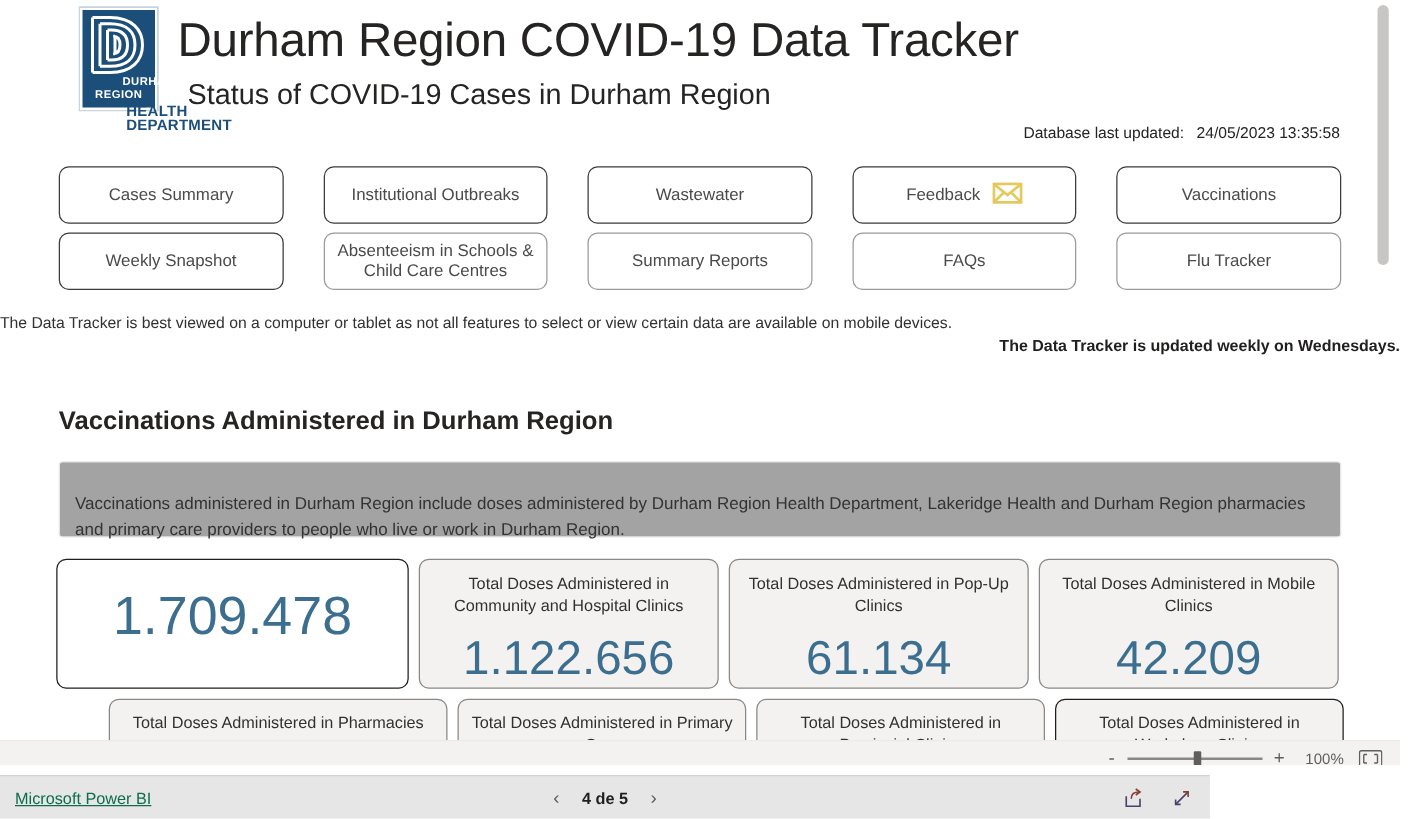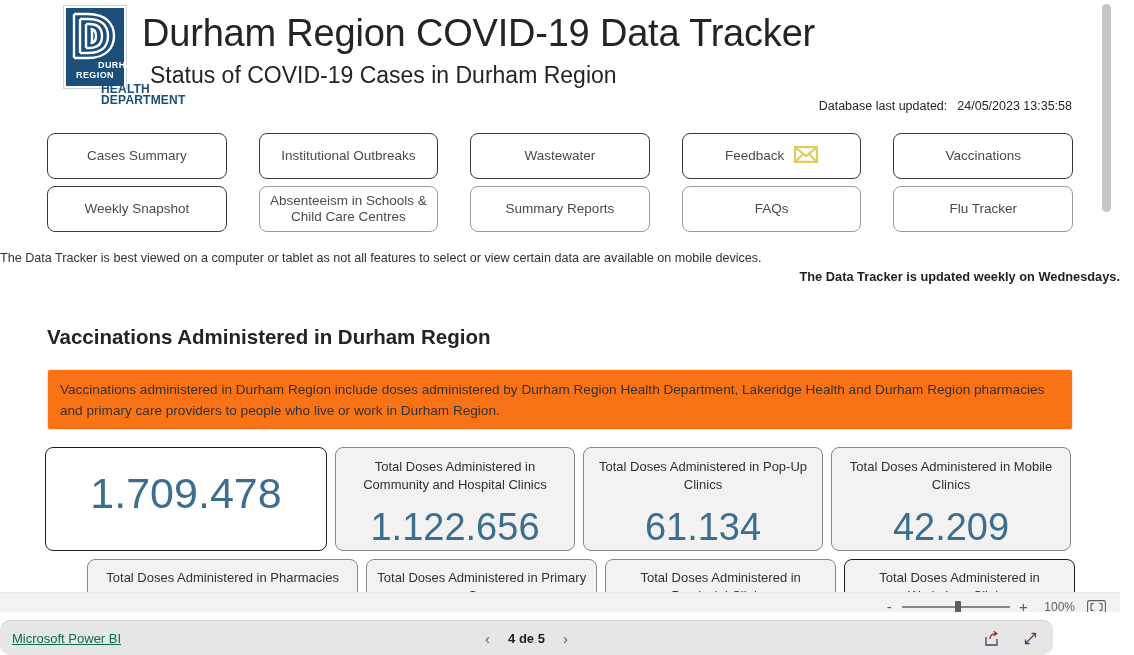--- a/index.html
+++ b/index.html
@@ -95,22 +95,22 @@
   }
 
   
   .section-title {
     position: absolute; left: 47px; top: 325px;
     font-size: 20.5px; font-weight: bold; color: #252423;
   }
   .blurb {
     position: absolute; left: 47px; top: 369px;
     width: 1026px; height: 61px;
-    background: #f97316; border: 1px solid #e8e6e4; border-radius: 3px;
-    padding: 9px 12px;
+    background: #a3a3a3; border: 1px solid #e8e6e4; border-radius: 3px;
+    padding: 22px 12px;
     font-size: 13.6px; color: #333333; line-height: 21px;
   }
 
   
   .cards { position: absolute; left: 45px; top: 447px; width: 1030px; }
   .cardrow { display: flex; }
   .card {
     width: 240px; margin-right: 8px;
     border-radius: 8px;
     display: flex; flex-direction: column;
@@ -175,24 +175,24 @@
     width: 6px; height: 12px; background: #605e5c; border-radius: 1px;
   }
   .zpct { font-size: 12px; color: #605e5c; margin: 0 12px 0 14px; }
   .zfit {
     width: 19px; height: 14px; position: relative; cursor: pointer;
   }
 
   
   .statusbar {
     position: absolute; left: 0; top: 620px;
-    width: 1053px; height: 35px;
+    width: 968px; height: 35px;
     background: #e6e6e6;
     border-top: 1px solid #d2d2d2;
-    display: flex; align-items: center; border-radius: 10px;
+    display: flex; align-items: center;
   }
   .pbi-link {
     position: absolute; left: 12px;
     font-size: 13px; color: #0d6d4f;
     text-decoration: underline; cursor: pointer;
   }
   .pager {
     position: absolute; left: 50%; transform: translateX(-50%);
     display: flex; align-items: center; gap: 18px;
     font-size: 13px; color: #323130;

